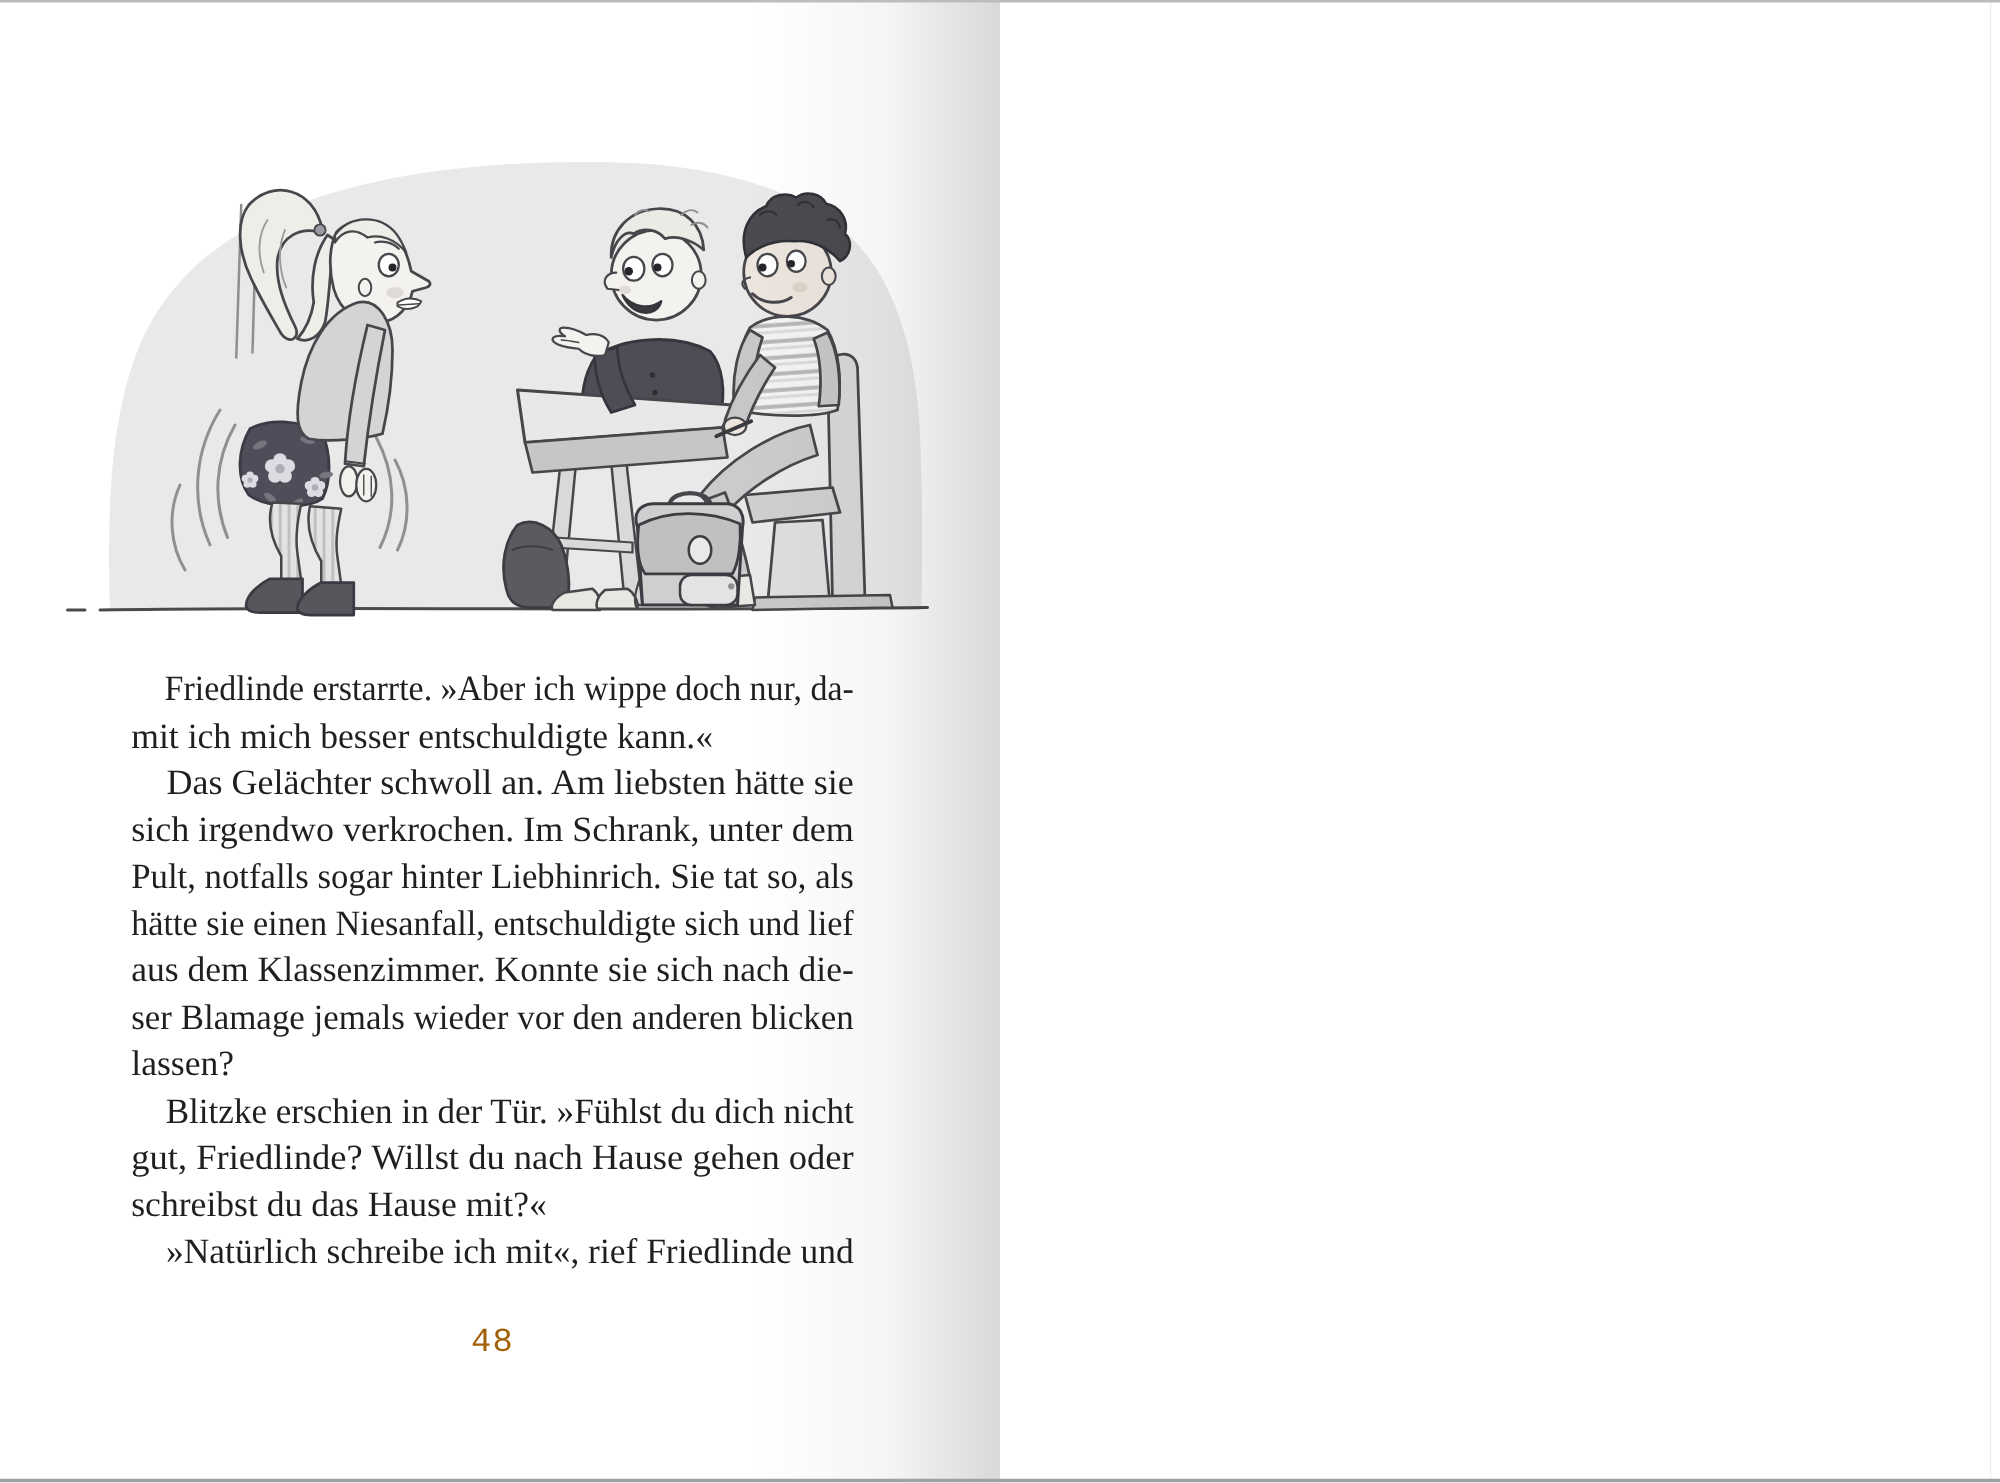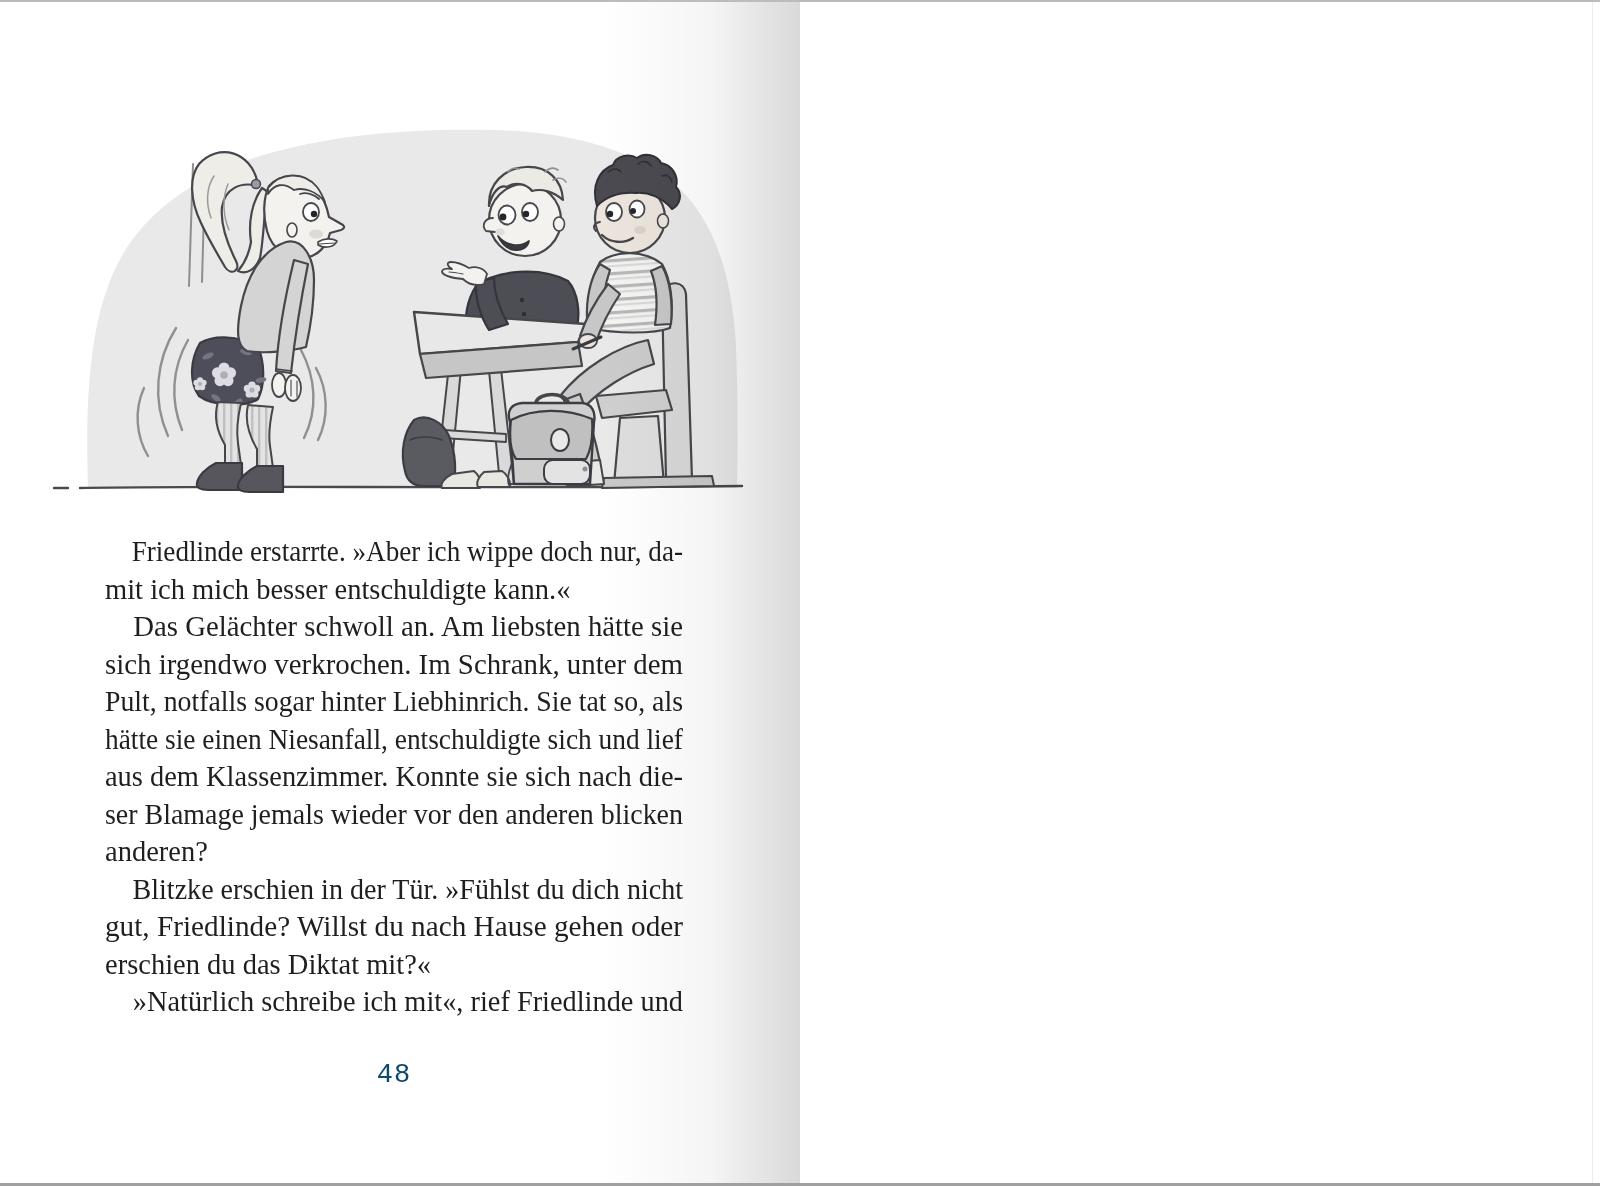--- a/index.html
+++ b/index.html
@@ -40,21 +40,21 @@
     line-height: 37.5px;
     letter-spacing: 0px;
   }
   .textblock-left  { left: 105px; top: 533px; width: 578px; }
   .line { white-space: nowrap; }
   .line-inner { display: inline-block; transform-origin: 0 50%; }
   .line.indent .line-inner { padding-left: 28px; }
   .pagenum {
     position: absolute; top: 1060px;
     font-family: "Liberation Mono", monospace;
-    font-size: 27px; color: #0c4a6e;
+    font-size: 27px; color: #a16207;
     text-align: center; letter-spacing: 1px;
   }
   .pagenum-left  { left: 105px; width: 578px; }
 </style>
 </head>
 <body>
 
 <div class="edge-top"></div>
 
 <div class="page page-left">
@@ -270,24 +270,24 @@
 
   <div class="textblock textblock-left">
       <div class="line indent"><span class="line-inner" style="transform: scaleX(0.952298);"><span>Friedlinde erstarrte. »Aber ich wippe doch nur, da-</span></span></div>
       <div class="line natural"><span class="line-inner"><span>mit ich mich besser entschuldigte kann.«</span></span></div>
       <div class="line indent"><span class="line-inner" style="transform: scaleX(1.00958);"><span>Das Gelächter schwoll an. Am liebsten hätte sie</span></span></div>
       <div class="line"><span class="line-inner" style="transform: scaleX(1.01245);"><span>sich irgendwo verkrochen. Im Schrank, unter dem</span></span></div>
       <div class="line"><span class="line-inner" style="transform: scaleX(0.97491);"><span>Pult, notfalls sogar hinter Liebhinrich. Sie tat so, als</span></span></div>
       <div class="line"><span class="line-inner" style="transform: scaleX(0.960956);"><span>hätte sie einen Niesanfall, entschuldigte sich und lief</span></span></div>
       <div class="line"><span class="line-inner" style="transform: scaleX(0.997681);"><span>aus dem Klassenzimmer. Konnte sie sich nach die-</span></span></div>
       <div class="line"><span class="line-inner" style="transform: scaleX(0.980388);"><span>ser Blamage jemals wieder vor den anderen blicken</span></span></div>
-      <div class="line natural"><span class="line-inner"><span>anderen?</span></span></div>
+      <div class="line natural"><span class="line-inner"><span>lassen?</span></span></div>
       <div class="line indent"><span class="line-inner" style="transform: scaleX(0.984511);"><span>Blitzke erschien in der Tür. »Fühlst du dich nicht</span></span></div>
       <div class="line"><span class="line-inner" style="transform: scaleX(1.02585);"><span>gut, Friedlinde? Willst du nach Hause gehen oder</span></span></div>
-      <div class="line natural"><span class="line-inner"><span>erschien du das Diktat mit?«</span></span></div>
+      <div class="line natural"><span class="line-inner"><span>schreibst du das Hause mit?«</span></span></div>
       <div class="line indent"><span class="line-inner" style="transform: scaleX(0.994462);"><span>»Natürlich schreibe ich mit«, rief Friedlinde und</span></span></div>
     </div>
 
   <div class="pagenum pagenum-left">48</div>
 
   <div class="gutter-shadow"></div>
 </div>
 
 <div class="page page-right">
   <div class="right-paper-edge"></div>

